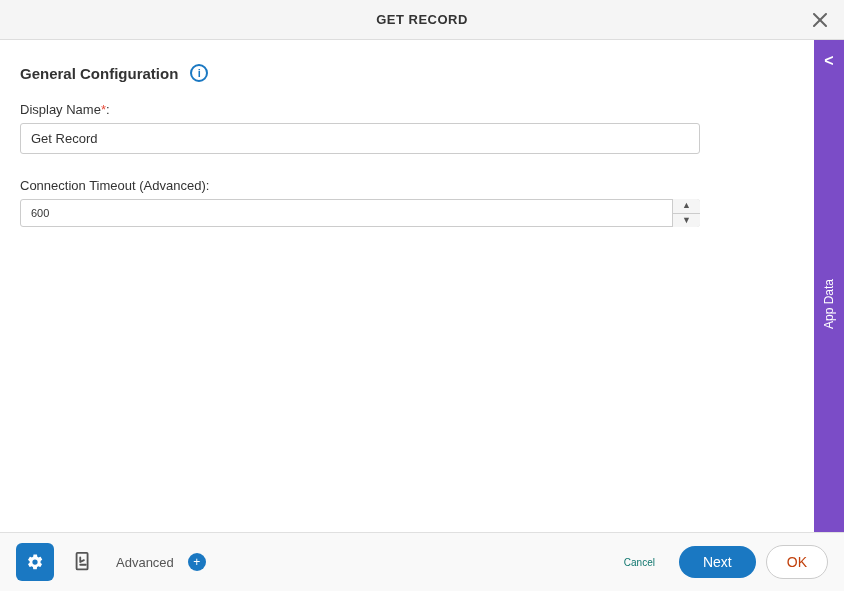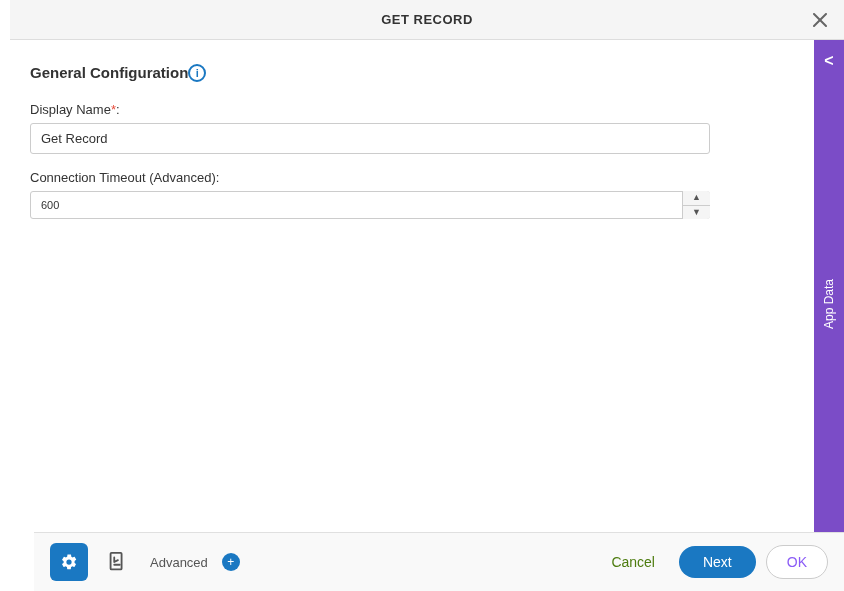--- a/index.html
+++ b/index.html
@@ -19,21 +19,20 @@
       overflow: hidden;
     }
 
     .modal-wrapper {
       position: relative;
       width: 844px;
       height: 591px;
       background: #fff;
       display: flex;
       flex-direction: column;
-      padding-left: 10px;
     }
 
     
     .title-bar {
       background: #f5f5f5;
       border-bottom: 1px solid #ddd;
       display: flex;
       align-items: center;
       justify-content: center;
       padding: 10px 16px;
@@ -75,21 +74,22 @@
     
     .form-area {
       flex: 1;
       padding: 24px 20px;
       overflow-y: auto;
     }
 
     
     .section-heading {
       display: flex;
-      gap: 0;
+      align-items: center;
+      gap: 12px;
       margin-bottom: 20px;
     }
 
     .section-heading-text {
       font-size: 15px;
       font-weight: 600;
       color: #333;
     }
 
     .info-icon {
@@ -101,21 +101,21 @@
       font-size: 11px;
       font-weight: 700;
       display: flex;
       align-items: center;
       justify-content: center;
       cursor: pointer;
     }
 
     
     .form-group {
-      margin-bottom: 16px;
+      margin-bottom: 24px;
     }
 
     .form-label {
       font-size: 13px;
       color: #333;
       margin-bottom: 6px;
       display: block;
     }
 
     .required-star {
@@ -208,21 +208,20 @@
       position: relative;
     }
 
     
     .bottom-toolbar {
       background: #f9f9f9;
       border-top: 1px solid #e0e0e0;
       padding: 10px 16px;
       display: flex;
       align-items: center;
-      margin-left: 24px;
     }
 
     .toolbar-icons {
       display: flex;
       align-items: center;
       gap: 10px;
       flex: 1;
     }
 
     .toolbar-icon-btn {
@@ -271,40 +270,40 @@
       display: flex;
       align-items: center;
       justify-content: center;
       margin-left: 4px;
       cursor: pointer;
     }
 
     .btn-cancel {
       background: none;
       border: none;
-      color: #4d7c0f;
-      font-size: 14px;
+      color: #0f766e;
+      font-size: 10px;
       cursor: pointer;
       padding: 8px 14px;
     }
 
     .btn-next {
       background: #1a78c2;
       color: #ffffff;
       border: none;
       border-radius: 20px;
       padding: 8px 24px;
       font-size: 14px;
       font-weight: 500;
       cursor: pointer;
     }
 
     .btn-ok {
       background: white;
-      color: #8b5cf6;
+      color: #c2410c;
       border: 1px solid #ccc;
       border-radius: 20px;
       padding: 8px 20px;
       font-size: 14px;
       font-weight: 500;
       cursor: pointer;
     }
   </style>
 </head>
 <body>

